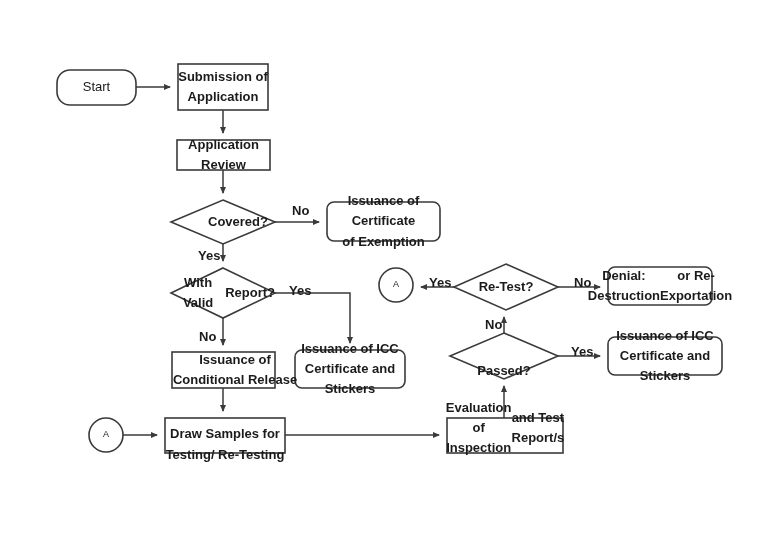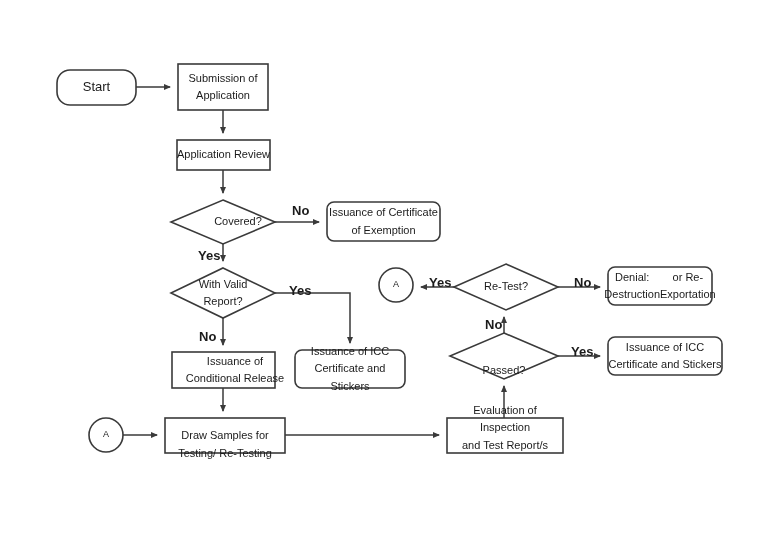--- a/index.html
+++ b/index.html
@@ -34,22 +34,22 @@
     color: #1b1b1b;
     letter-spacing: 0.1px;
     white-space: nowrap;
   }
   .node-text {
     position: absolute;
     display: flex;
     align-items: center;
     justify-content: center;
     text-align: center;
-    font-size: 11px;
-    font-weight: normal;
+    font-size: 13px;
+    font-weight: bold;
     color: #1b1b1b;
     line-height: 1.55;
     pointer-events: none;
   }
   .node-text.start-label {
     font-size: 13px;
     font-weight: normal;
   }
   .node-text.conn-label {
     font-size: 9px;
@@ -157,21 +157,21 @@
 
   <div class="node-text" style="left:177px; top:140px; width:93px; height:30px;">Application Review</div>
 
   <div class="node-text" style="left:186px; top:200px; width:104px; height:44px;">Covered?</div>
 
   <div class="node-text" style="left:327px; top:202px; width:113px; height:39px; flex-direction:column;border-radius:15px;">
     <span>Issuance of Certificate</span>
     <span>of Exemption</span>
   </div>
 
-  <div class="node-text" style="left:171px; top:268px; width:104px; height:50px; flex-direction:column;">
+  <div class="node-text" style="left:171px; top:268px; width:104px; height:50px; ">
     <span>With Valid</span>
     <span>Report?</span>
   </div>
 
   <div class="node-text" style="left:172px; top:352px; width:126px; height:36px; flex-direction:column;">
     <span>Issuance of</span>
     <span>Conditional Release</span>
   </div>
 
   <div class="node-text" style="left:295px; top:350px; width:110px; height:38px; flex-direction:column;">
@@ -195,21 +195,21 @@
     <span>Certificate and Stickers</span>
   </div>
 
   <div class="node-text conn-label" style="left:89px; top:418px; width:34px; height:34px;">A</div>
 
   <div class="node-text" style="left:165px; top:418px; width:120px; height:53px; flex-direction:column;">
     <span>Draw Samples for</span>
     <span>Testing/ Re-Testing</span>
   </div>
 
-  <div class="node-text" style="left:447px; top:418px; width:116px; height:20px; flex-direction:column;">
+  <div class="node-text" style="left:447px; top:418px; width:116px; height:20px; flex-direction:row;">
     <span>Evaluation of Inspection</span>
     <span>and Test Report/s</span>
   </div>
 
   <div class="edge-label" style="left:292px; top:203px;">No</div>
   <div class="edge-label" style="left:198px; top:248px;">Yes</div>
   <div class="edge-label" style="left:289px; top:283px;">Yes</div>
   <div class="edge-label" style="left:199px; top:329px;">No</div>
   <div class="edge-label" style="left:429px; top:275px;">Yes</div>
   <div class="edge-label" style="left:574px; top:275px;">No</div>

